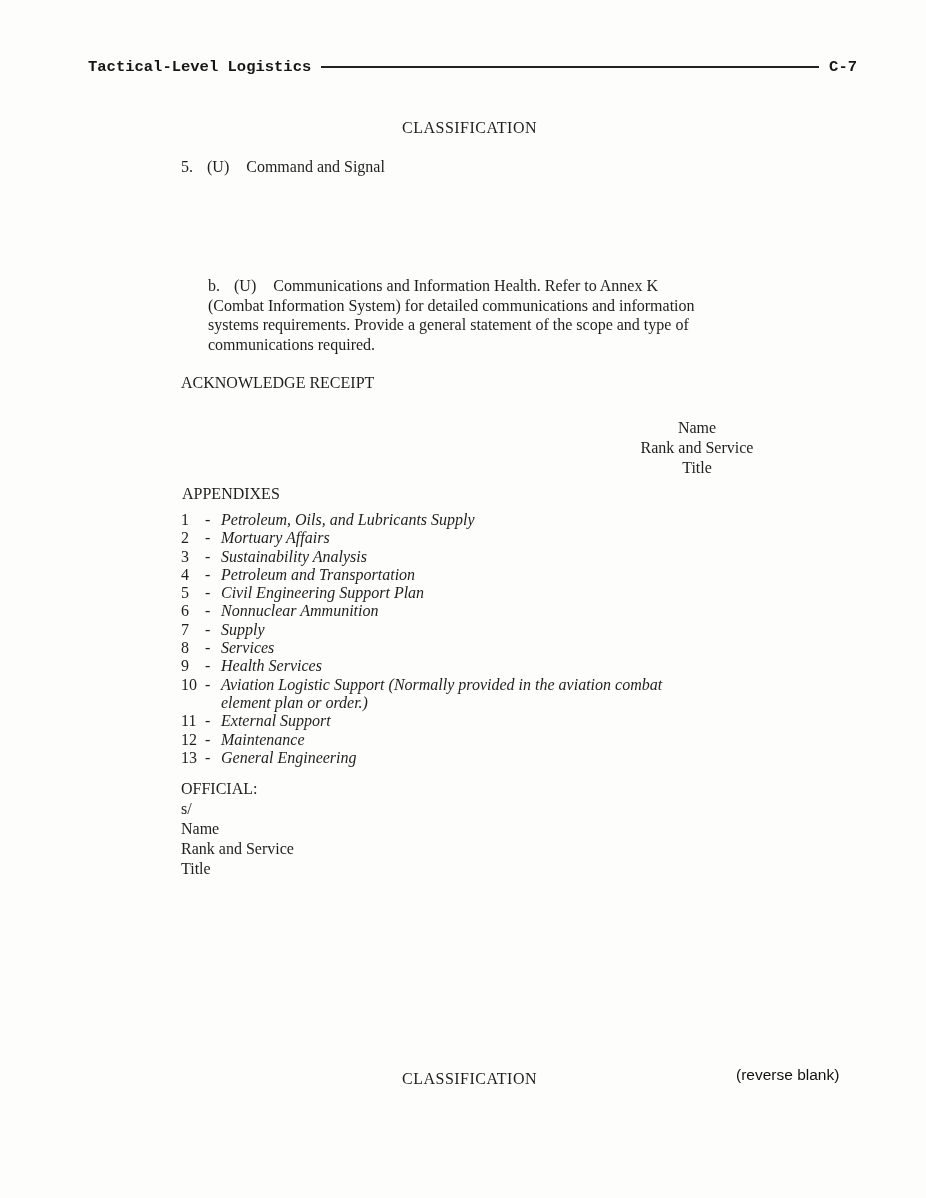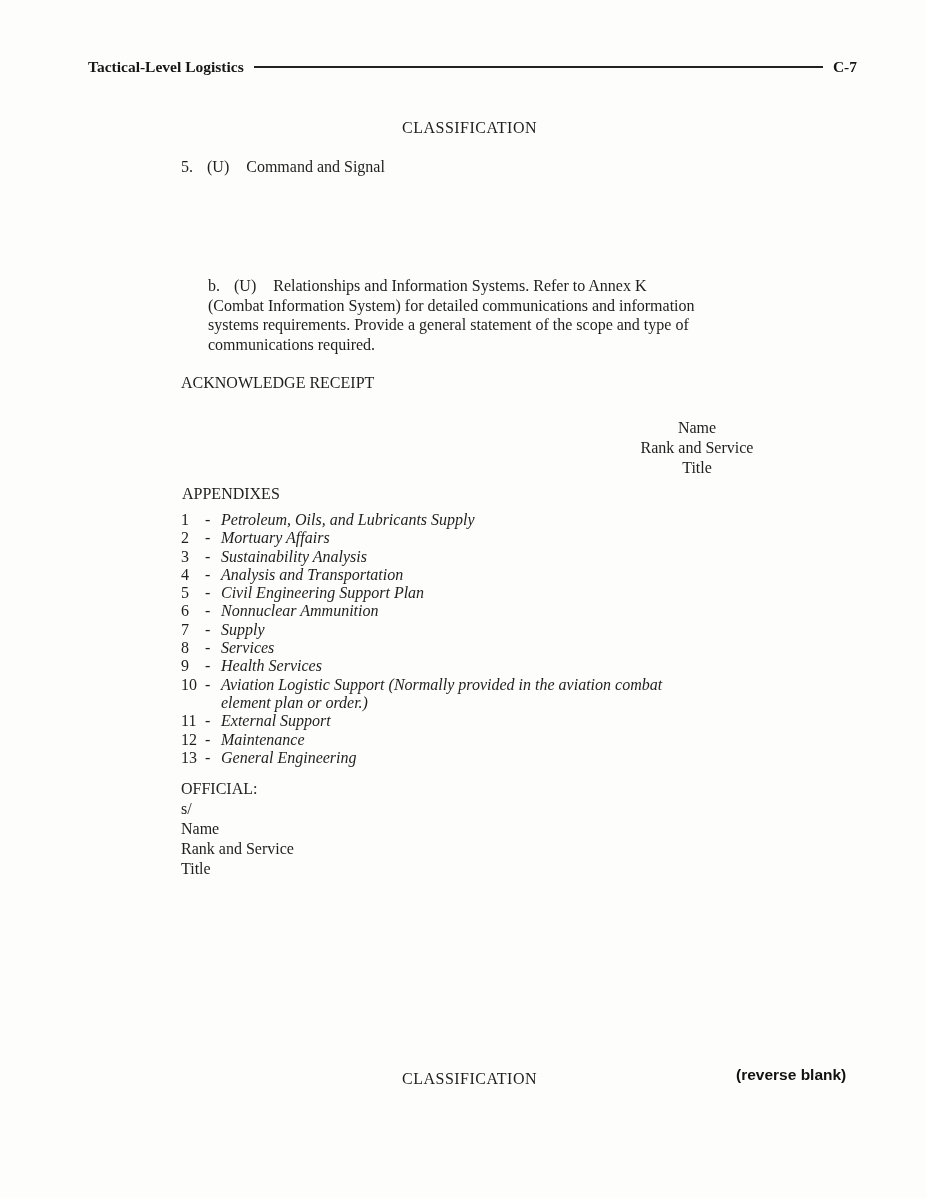--- a/index.html
+++ b/index.html
@@ -10,21 +10,21 @@
     background:#fdfdfc;
     font-family:"Liberation Serif","DejaVu Serif",serif;
     font-size:16px;
     color:#1e1e1e;
     overflow:hidden;
   }
 
   .header {
     position:absolute; left:88px; right:69px; top:58px;
     display:flex; align-items:center; gap:10px;
-    font-family:Liberation Serif, serif;
+    font-family:Liberation Mono, monospace;
     font-weight:bold; font-size:15.5px; color:#161616;
   }
   .header .rule { flex:1; border-top:2.2px solid #222; height:0; }
 
   .classification-top {
     position:absolute; left:181px; width:577px; top:119px;
     text-align:center; letter-spacing:0.5px;
   }
 
   .section5 { position:absolute; left:181px; top:158px; white-space:nowrap; }
@@ -53,21 +53,21 @@
   .row .txt div { white-space:nowrap;font-style:italic; }
 
   .official { position:absolute; left:181px; top:779px; line-height:20px; }
   .official div { white-space:nowrap; }
 
   .footer-pn { position:absolute; left:181px; width:577px; top:1038px; text-align:center; }
   .footer-cl { position:absolute; left:181px; width:577px; top:1070px; text-align:center; letter-spacing:0.5px; }
   .reverse {
     position:absolute; left:736px; top:1066px;
     font-family:"Liberation Sans","DejaVu Sans",sans-serif;
-    font-weight:bold; font-size:15.5px; color:#111;
+    font-weight:normal; font-size:15.5px; color:#111;
     white-space:nowrap;
   }
 </style>
 </head>
 <body>
 
 <div class="page">
 
   <div class="header">
     <span>Tactical-Level Logistics</span>
@@ -81,21 +81,21 @@
     <span class="m-r10">5.</span>
     <span class="m-r13">(U)</span>
     <span class="u">Command and Signal</span>
   </div>
 
 
   <div class="para para-b">
     <div>
       <span class="m-r10">b.</span>
       <span class="m-r13">(U)</span>
-      <span class="u">Relationships and Information Systems</span><span>. Refer to Annex K</span>
+      <span class="u">Communications and Information Health</span><span>. Refer to Annex K</span>
     </div>
     <div>(Combat Information System) for detailed communications and information</div>
     <div>systems requirements. Provide a general statement of the scope and type of</div>
     <div>communications required.</div>
   </div>
 
   <div class="ack">ACKNOWLEDGE RECEIPT</div>
 
   <div class="sig">
     <div>Name</div>
@@ -124,21 +124,21 @@
       <span class="num">3</span>
       <span class="dash">-</span>
       <span class="txt">
           <div>Sustainability Analysis</div>
         </span>
     </div>
     <div class="row">
       <span class="num">4</span>
       <span class="dash">-</span>
       <span class="txt">
-          <div>Analysis and Transportation</div>
+          <div>Petroleum and Transportation</div>
         </span>
     </div>
     <div class="row">
       <span class="num">5</span>
       <span class="dash">-</span>
       <span class="txt">
           <div>Civil Engineering Support Plan</div>
         </span>
     </div>
     <div class="row">

